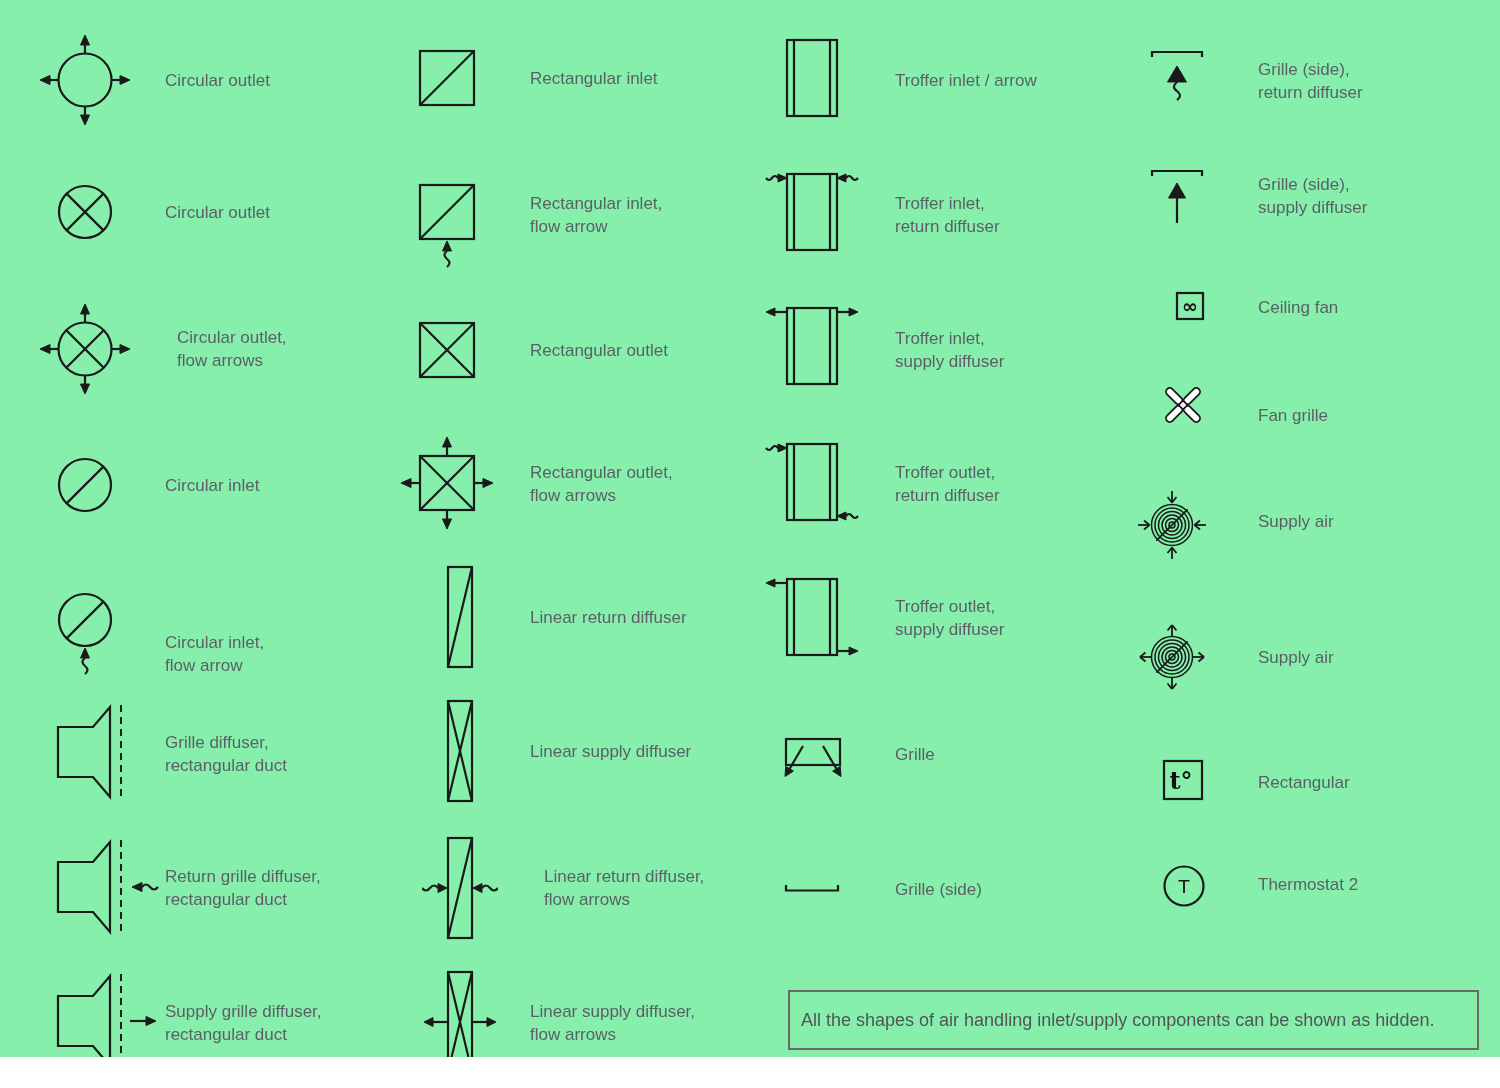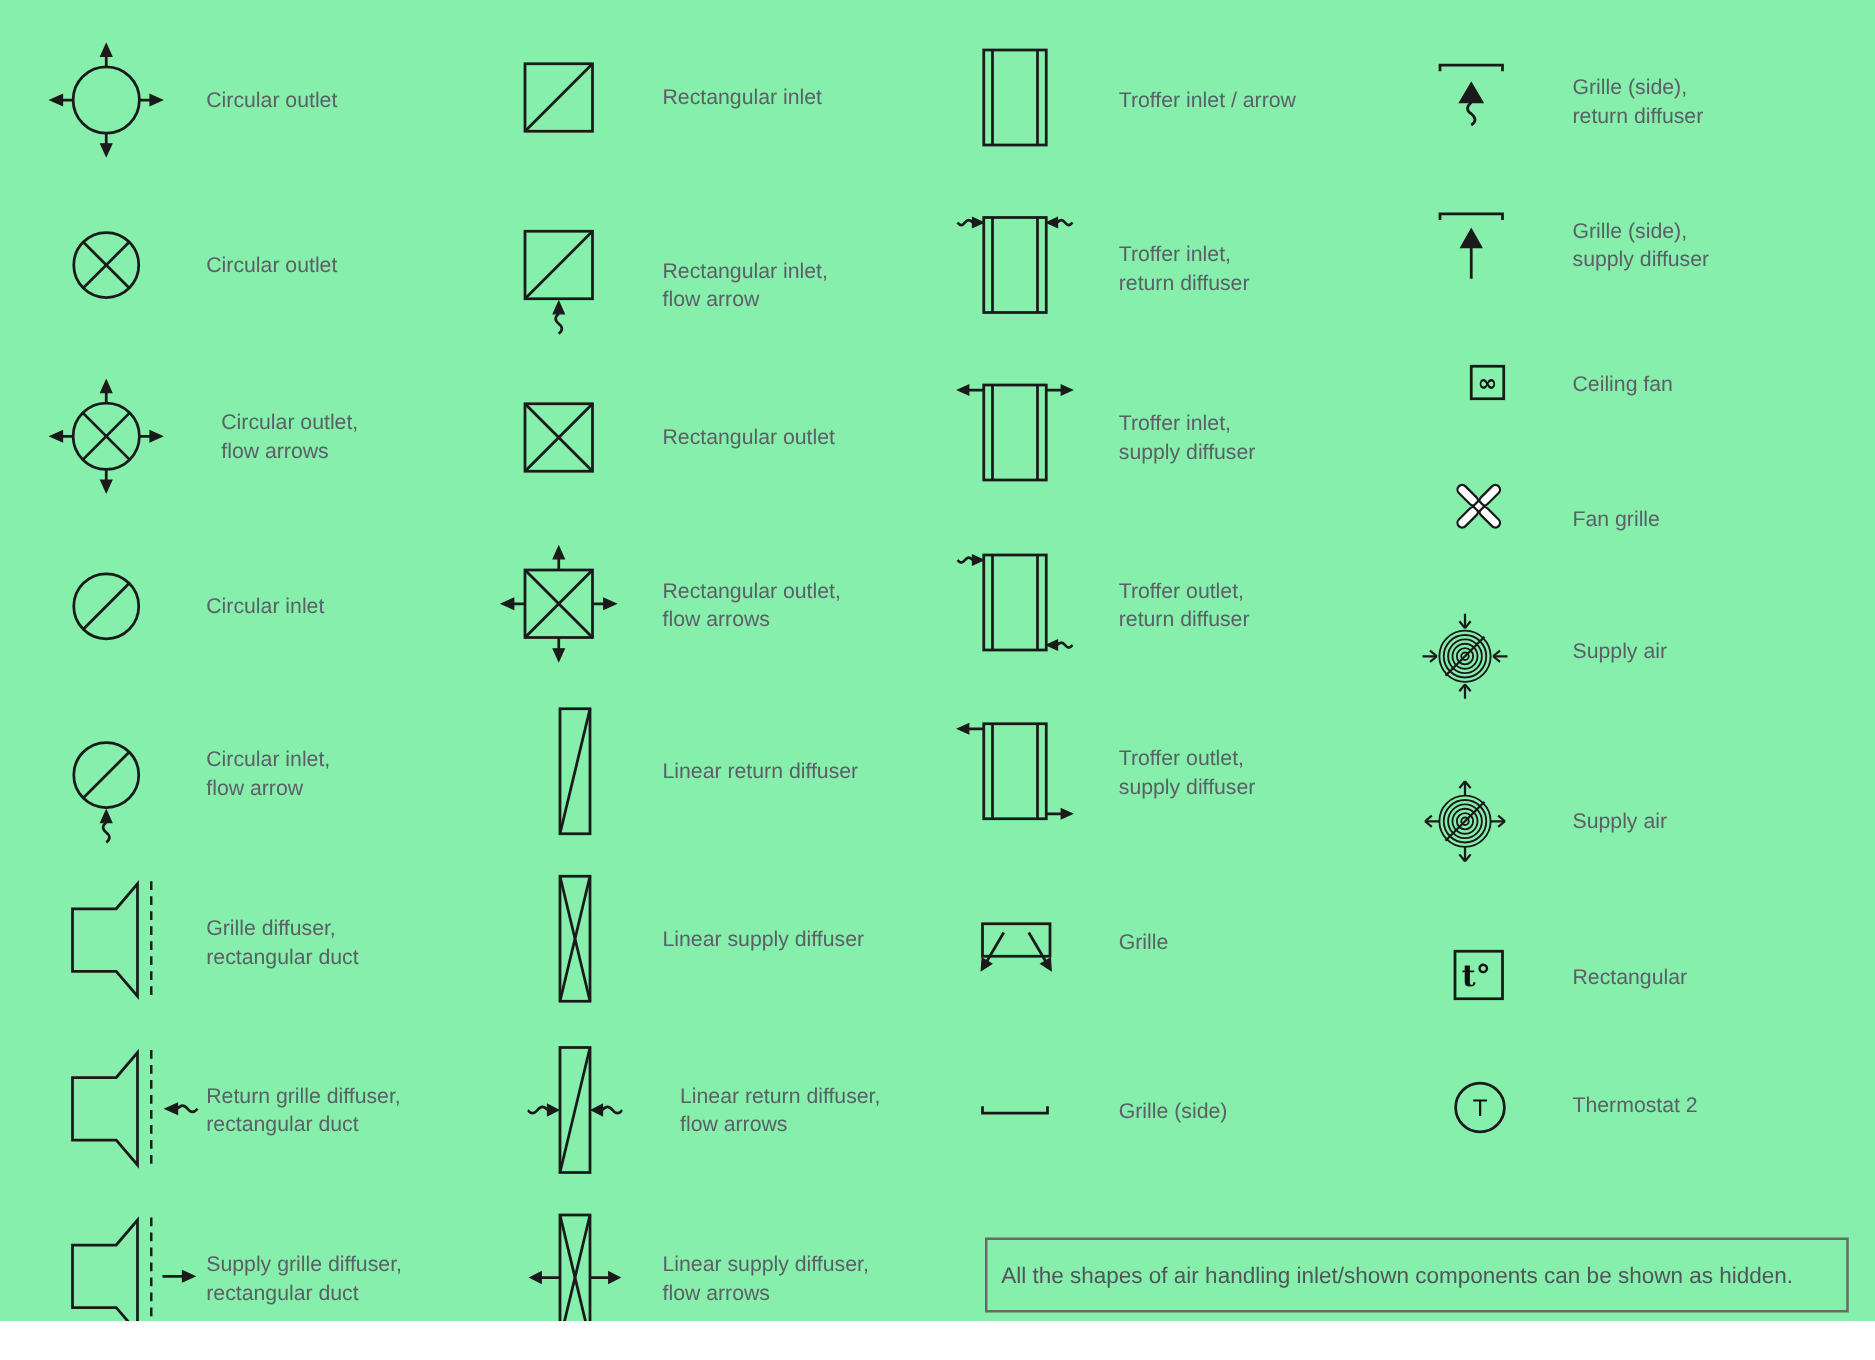--- a/index.html
+++ b/index.html
@@ -65,21 +65,21 @@
     <line x1="9.6" y1="46.4" x2="46.4" y2="9.6"></line>
   </svg>
   <div class="label" style="left:165px;top:485px">Circular inlet</div>
 
   <svg class="icon" style="left:55px;top:592px" width="60" height="88" viewBox="0 0 60 88">
     <circle cx="30" cy="28" r="26"></circle>
     <line x1="11.6" y1="46.4" x2="48.4" y2="9.6"></line>
     <polygon class="h" points="30,56 25.5,66 34.5,66"></polygon>
     <path d="M30,66 q-5,4 0,8 q5,4 0,8"></path>
   </svg>
-  <div class="label" style="left:165px;top:619px">Circular inlet,
+  <div class="label" style="left:165px;top:654px">Circular inlet,
 flow arrow</div>
 
   <svg class="icon" style="left:50px;top:703px" width="80" height="100" viewBox="0 0 80 100">
     <path d="M8,24 H43 L60,4 V94 L43,74 H8 Z"></path>
     <line class="dash" x1="71" y1="2" x2="71" y2="97"></line>
   </svg>
   <div class="label" style="left:165px;top:754px">Grille diffuser,
 rectangular duct</div>
 
   <svg class="icon" style="left:50px;top:838px" width="112" height="100" viewBox="0 0 112 100">
@@ -105,21 +105,21 @@
     <line x1="2" y1="56" x2="56" y2="2"></line>
   </svg>
   <div class="label" style="left:530px;top:78px">Rectangular inlet</div>
 
   <svg class="icon" style="left:418px;top:183px" width="58" height="86" viewBox="0 0 58 86">
     <rect x="2" y="2" width="54" height="54"></rect>
     <line x1="2" y1="56" x2="56" y2="2"></line>
     <polygon class="h" points="29,58 24.5,68 33.5,68"></polygon>
     <path d="M29,68 q-5,4 0,8 q5,4 0,8"></path>
   </svg>
-  <div class="label" style="left:530px;top:228px">Rectangular inlet,
+  <div class="label" style="left:530px;top:215px">Rectangular inlet,
 flow arrow</div>
 
   <svg class="icon" style="left:418px;top:321px" width="58" height="58" viewBox="0 0 58 58">
     <rect x="2" y="2" width="54" height="54"></rect>
     <line x1="2" y1="2" x2="56" y2="56"></line>
       <line x1="2" y1="56" x2="56" y2="2"></line>
   </svg>
   <div class="label" style="left:530px;top:350px">Rectangular outlet</div>
 
   <svg class="icon" style="left:399px;top:435px" width="96" height="96" viewBox="0 0 96 96">
@@ -237,21 +237,21 @@
     <polygon class="h" points="60,41.5 59.3,31.5 51.6,36.1"></polygon>
   </svg>
   <div class="label" style="left:895px;top:754px">Grille</div>
 
   <svg class="icon" style="left:784px;top:883px" width="56" height="10" viewBox="0 0 56 10">
     <path d="M2,2 V7.5 H54 V2" stroke-width="2.4"></path>
   </svg>
   <div class="label" style="left:895px;top:889px">Grille (side)</div>
 
   <div class="note">
-    <span>All the shapes of air handling inlet/shown components can be shown as hidden.</span>
+    <span>All the shapes of air handling inlet/supply components can be shown as hidden.</span>
   </div>
 
   <svg class="icon" style="left:1150px;top:49px" width="54" height="58" viewBox="0 0 54 58">
     <path d="M2,8 V3 H52 V8" stroke-width="2.4"></path>
     <polygon class="h" points="27,17 17.5,33 36.5,33"></polygon>
     <path d="M27,33 q-6,5 0,9 q6,5 0,9" stroke-width="2"></path>
   </svg>
   <div class="label" style="left:1258px;top:81px">Grille (side),
 return diffuser</div>
 

